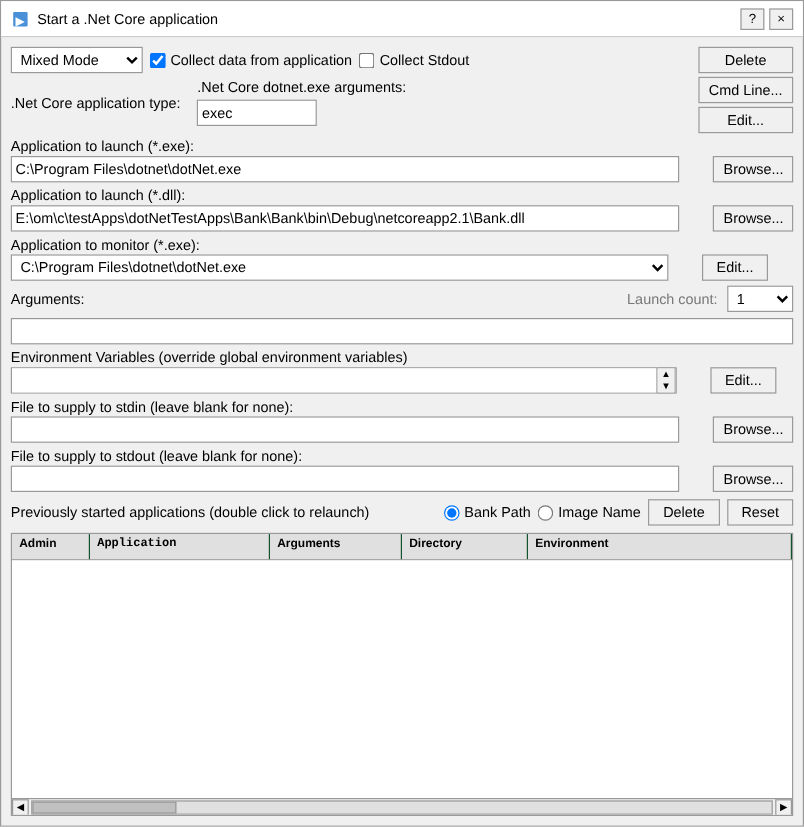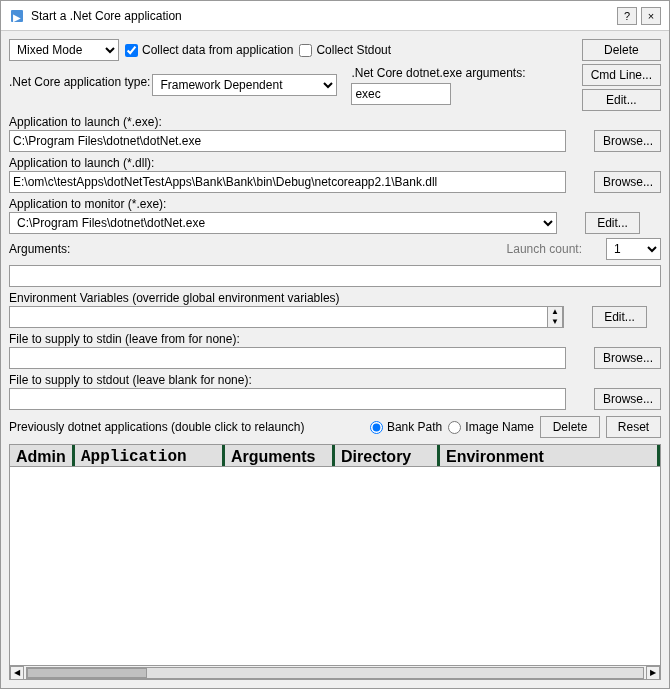--- a/index.html
+++ b/index.html
@@ -168,42 +168,42 @@
       background: #f0f0f0;
       cursor: pointer;
       display: flex;
       align-items: center;
       justify-content: center;
       line-height: 1;
     }
     .args-row {
       display: flex;
       align-items: center;
-      gap: 24px;
+      gap: 8px;
     }
     .table-section {
       flex: 1;
       display: flex;
       flex-direction: column;
       border: 1px solid #999;
       background: #fff;
       overflow: hidden;
       margin-top: 2px;
     }
     .table-header {
       display: flex;
       background: #e0e0e0;
       border-bottom: 1px solid #999;
       height: 22px;
     }
     .table-header-cell {
       font-weight: bold;
-      font-size: 16px;
+      font-size: 10px;
       padding: 3px 6px;
-      border-right: 3px solid #14532d;
+      border-right: 1px solid #14532d;
       color: #000;
       white-space: nowrap;
     }
     .table-header-cell.admin { width: 65px; }
     .table-header-cell.application { width: 150px; font-family: Liberation Mono, monospace; }
     .table-header-cell.arguments { width: 110px; }
     .table-header-cell.directory { width: 105px; }
     .table-header-cell.environment { flex: 1; }
     .table-body {
       flex: 1;
@@ -292,23 +292,20 @@
           </label>
           <label class="checkbox-row">
             <input type="checkbox" style="">
             <span>Collect Stdout</span>
           </label>
         </div>
 
         <div class="row">
           <div style="display:flex;flex-direction:row;gap:2px;">
             <span class="section-label">.Net Core application type:</span>
-            <div class="field-row">
-              <select class="dropdown-framework"><option>Framework Dependent</option></select>
-            </div>
           </div>
           <div style="display:flex;flex-direction:column;gap:2px;margin-left:8px;">
             <span class="section-label">.Net Core dotnet.exe arguments:</span>
             <div class="field-row">
               <input type="text" class="input-exec" style="width: 100px;" value="exec">
             </div>
           </div>
         </div>
       </div>
 
@@ -363,37 +360,37 @@
           <div class="spinner-btns">
             <button class="spinner-btn">▲</button>
             <button class="spinner-btn">▼</button>
           </div>
         </div>
         <button class="btn btn-right">Edit...</button>
       </div>
     </div>
 
     <div>
-      <span class="section-label">File to supply to stdin (leave from for none):</span>
+      <span class="section-label">File to supply to stdin (leave blank for none):</span>
       <div class="field-row">
         <input type="text" style="width: 568px; height: 22px;">
         <button class="btn btn-right">Browse...</button>
       </div>
     </div>
 
     <div>
       <span class="section-label">File to supply to stdout (leave blank for none):</span>
       <div class="field-row">
         <input type="text" style="width: 568px; height: 22px;">
         <button class="btn btn-right">Browse...</button>
       </div>
     </div>
 
     <div style="display:flex;align-items:center;gap:6px;margin-top:2px;">
-      <span class="label">Previously dotnet applications (double click to relaunch)</span>
+      <span class="label">Previously started applications (double click to relaunch)</span>
       <label class="checkbox-row" style="margin-left:auto;">
         <input type="radio" name="path-mode" checked="" style="">
         <span>Bank Path</span>
       </label>
       <label class="checkbox-row">
         <input type="radio" name="path-mode" style="">
         <span>Image Name</span>
       </label>
       <button class="btn btn-delete" style="min-width:60px;">Delete</button>
       <button class="btn btn-reset" style="min-width:55px;">Reset</button>

